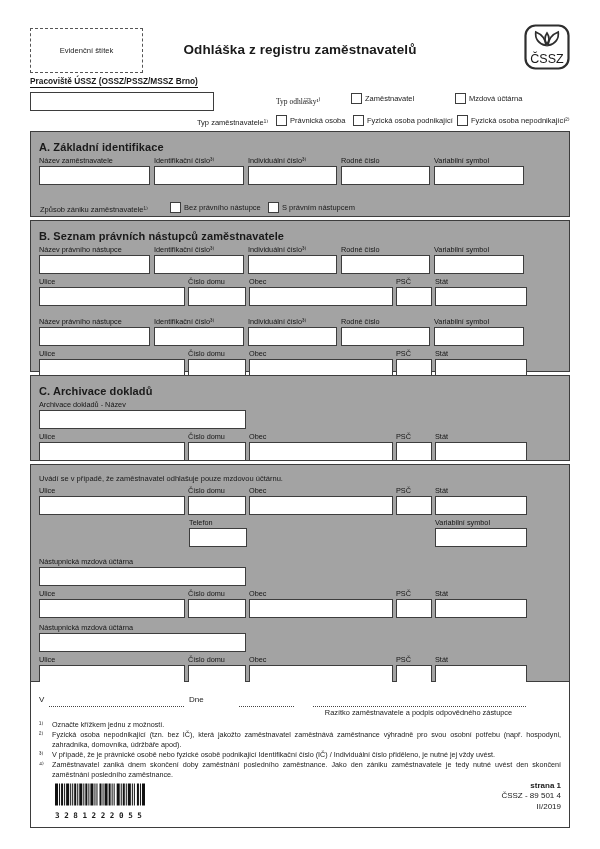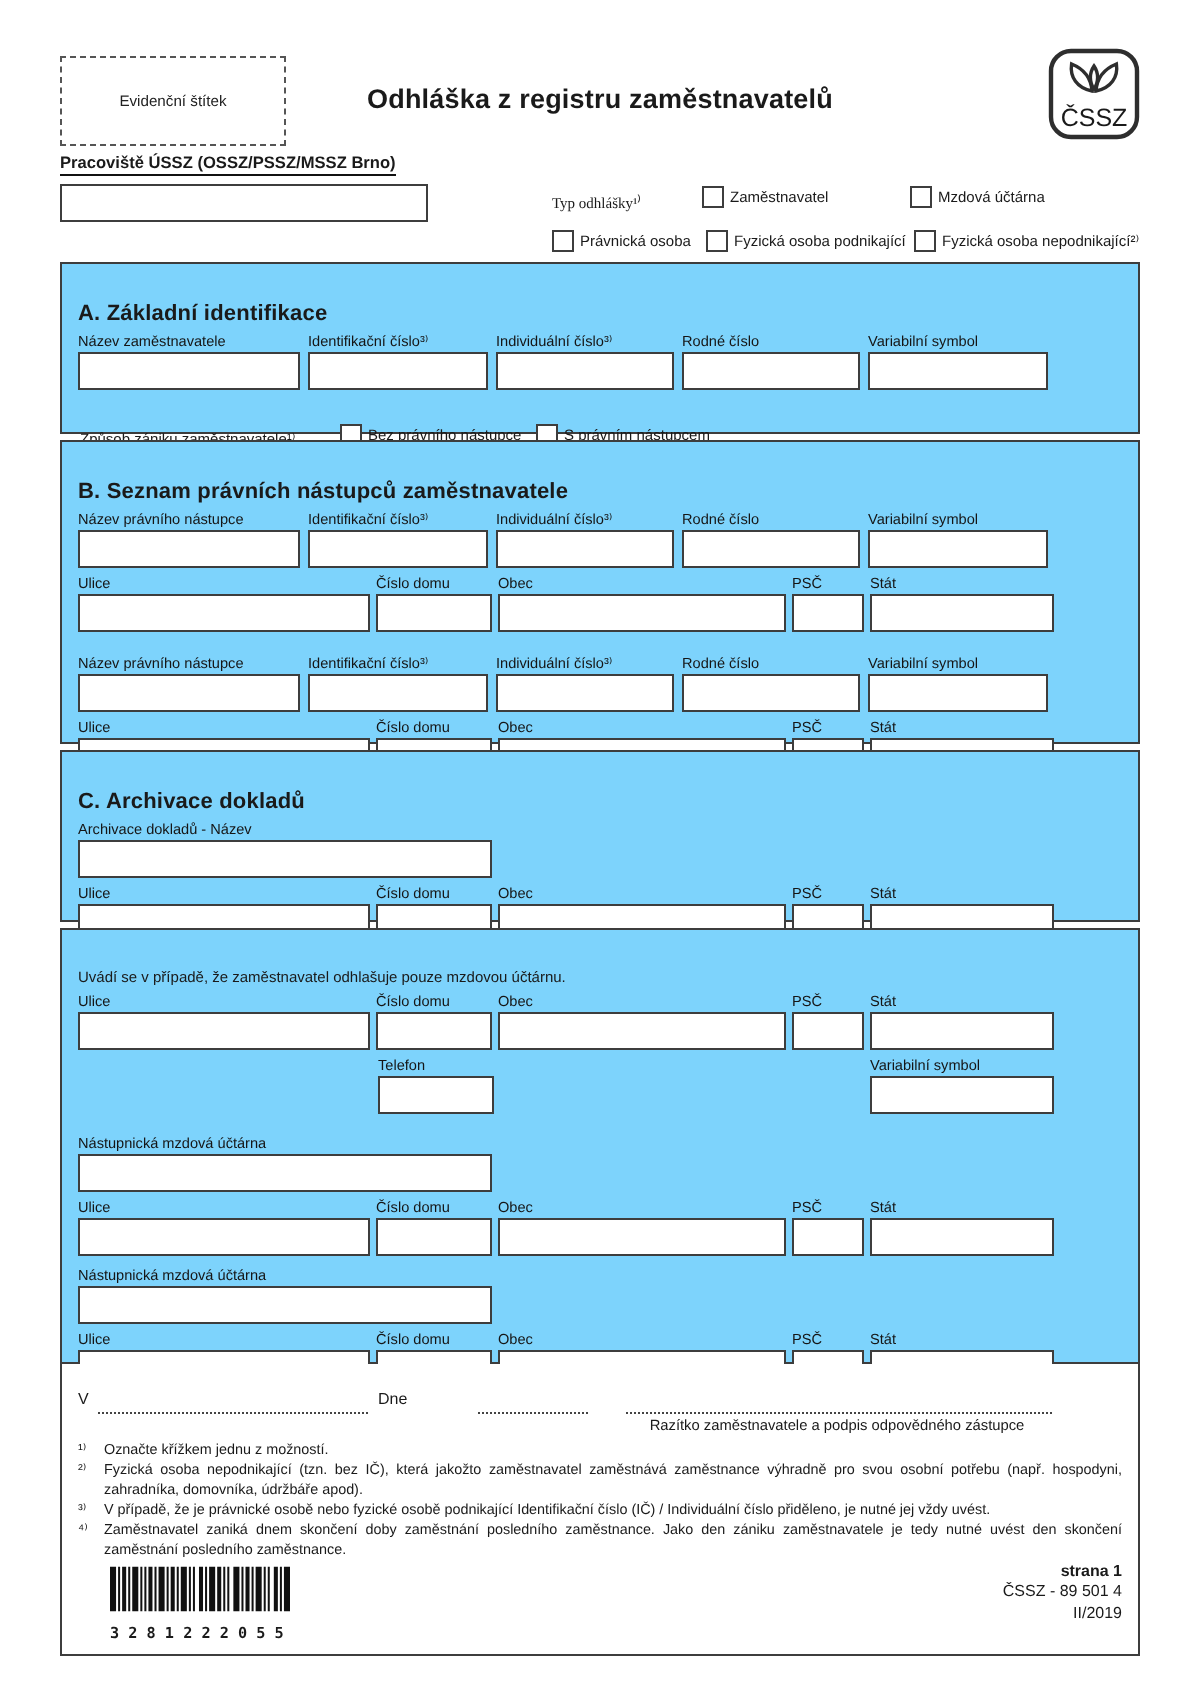--- a/index.html
+++ b/index.html
@@ -21,21 +21,21 @@
 
   .fbox { border:1.1px solid #3d3d3d; height:19px; background:#fff; }
   .flab { display:block; font-size:7.3px; color:#151515; margin-bottom:1px; white-space:nowrap; }
   .cb { display:inline-block; width:11px; height:11px; border:1.1px solid #3d3d3d; background:#fff; flex:none; }
   .cbpair { display:flex; align-items:center; gap:3px; font-size:7.5px; white-space:nowrap; }
 
   .hlbl { font-size:7.5px; white-space:nowrap; }
   .pos { position:absolute; }
 
   
-  .sec { border:1.2px solid #3d3d3d; margin:0 30px; padding:18px 8px 0; position:relative; background:#7dd3fc; }
+  .sec { border:1.2px solid #3d3d3d; margin:0 30px; padding:8px 8px 0; position:relative; background:#a3a3a3; }
   .sec h2 { font-size:11px; font-weight:bold; margin:1px 0 3px; letter-spacing:.1px; }
   .sec-a { height:86px; margin-bottom:3px; }
   .sec-b { height:152px; margin-bottom:3px; }
   .sec-c { height:86px; margin-bottom:3px; }
   .sec-d { height:218px; }
   .idrow { display:grid; grid-template-columns:111px 90px 89px 89px 90px; column-gap:4px; margin:1px 0 3px; }
   .addr  { display:grid; grid-template-columns:146px 58px 144px 36px 92px; column-gap:3px; margin:1px 0 3px; }
   .blockgap { height:7px; }
   .relrow { position:relative; }
   .note { font-size:7.5px; margin:1px 0 3px; }
@@ -83,20 +83,21 @@
     <span class="hlbl pos" style="left:276px;top:96px;font-family:Liberation Serif, serif;">Typ odhlášky¹⁾</span>
     <div class="cbpair pos" style="left:351px;top:93px;">
       <span class="cb"></span>
       <span>Zaměstnavatel</span>
     </div>
     <div class="cbpair pos" style="left:455px;top:93px;">
       <span class="cb"></span>
       <span>Mzdová účtárna</span>
     </div>
 
+    <span class="hlbl pos" style="left:0;top:118px;width:268px;text-align:right;">Typ zaměstnavatele¹⁾</span>
     <div class="cbpair pos" style="left:276px;top:115px;">
       <span class="cb"></span>
       <span>Právnická osoba</span>
     </div>
     <div class="cbpair pos" style="left:353px;top:115px;">
       <span class="cb"></span>
       <span>Fyzická osoba podnikající</span>
     </div>
     <div class="cbpair pos" style="left:457px;top:115px;">
       <span class="cb"></span>

